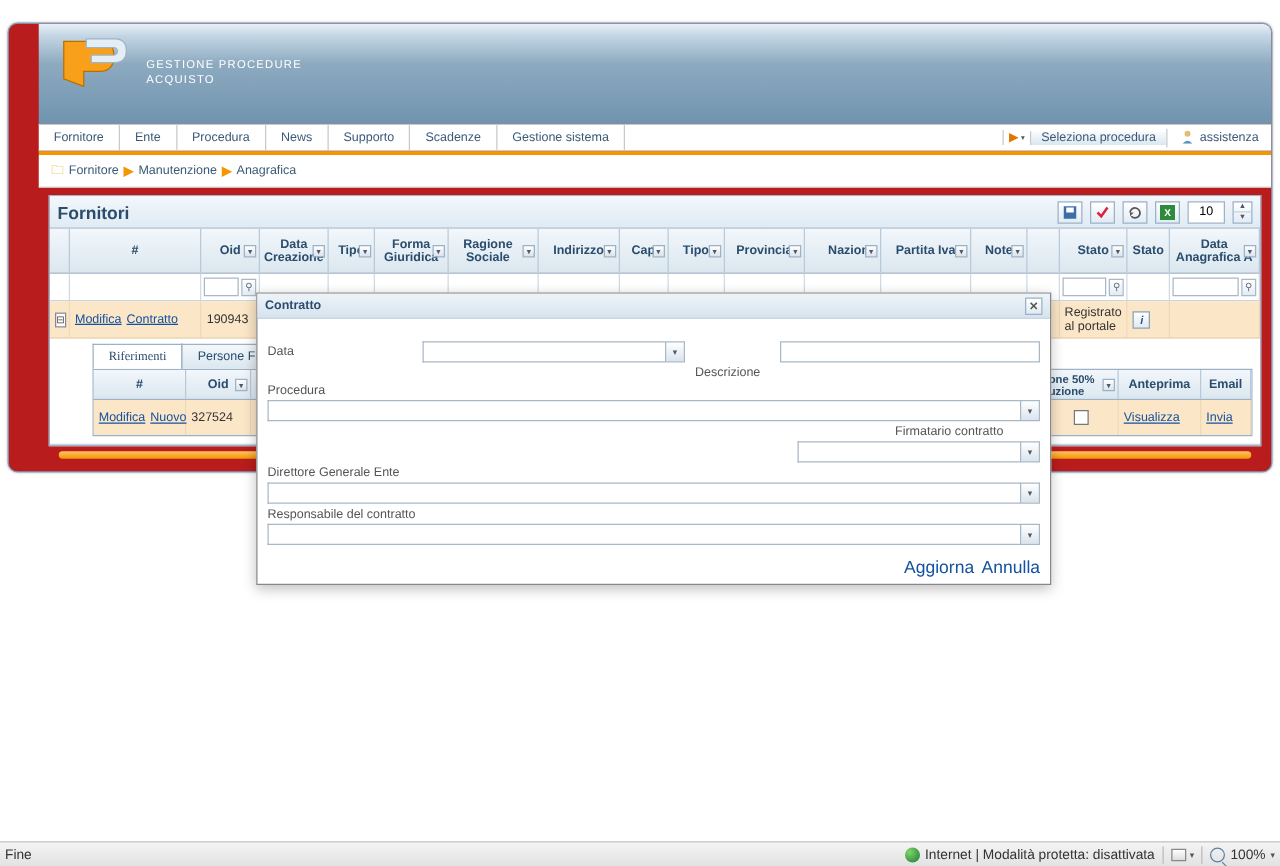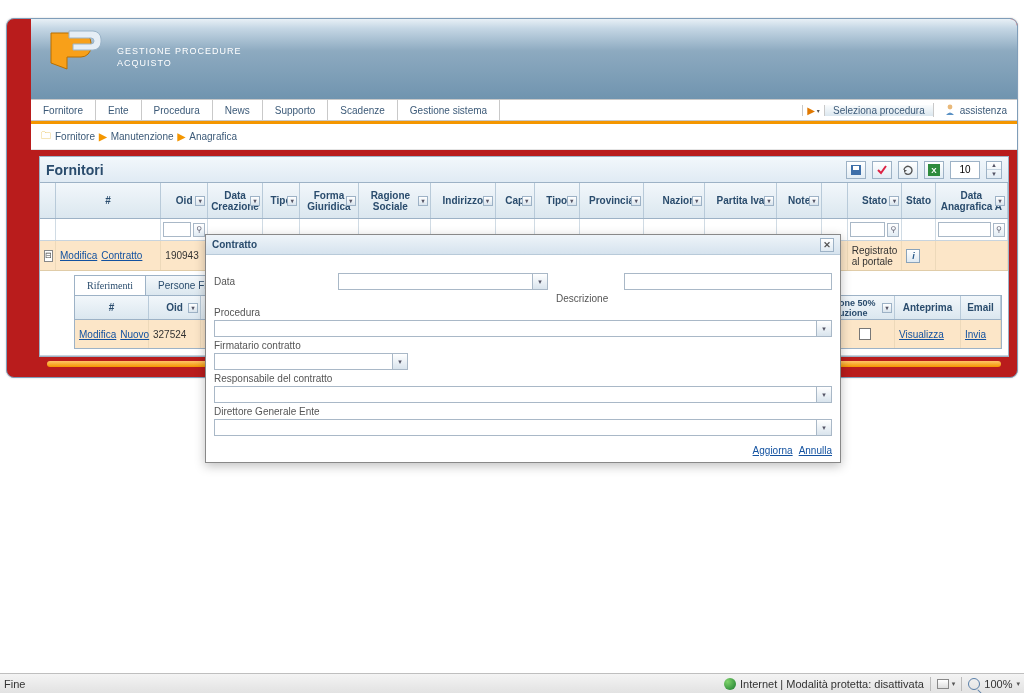--- a/index.html
+++ b/index.html
@@ -218,21 +218,21 @@
   }
   .popup-close{margin-left:auto;width:14px;height:14px;border:1px solid #9db2c6;background:linear-gradient(#fff,#e0eaf2);display:flex;align-items:center;justify-content:center;font-size:9px;color:#555;}
   .popup-body{padding:4px 8px 2px;}
   .frow{display:flex;align-items:center;margin-bottom:3px;gap:8px;}
   .flabel{font-size:10px;color:#555;min-width:116px;}
   .finput{flex:1;height:17px;border:1px solid #a9b8c7;background:#fff;}
   .fcombo{display:flex;}
   .fcombo .finput{border-right:none;}
   .fcombo .cbtn{width:16px;height:17px;border:1px solid #a9b8c7;background:linear-gradient(#fff,#d9e4ed);display:flex;align-items:center;justify-content:center;font-size:7px;color:#556;}
   .popup-footer{display:flex;justify-content:flex-end;gap:6px;padding:4px 8px 6px;}
-  .popup-footer a{color:#1352a0;text-decoration:underline;font-size:10px;}
+  .popup-footer a{color:#1352a0;font-size:14px;}
   
   .bottom-strip{height:6px;background:linear-gradient(#ffc466,#f49600);border-radius:3px;margin:4px 8px;}
   
   .statusbar{
     position:absolute; bottom:0; left:0; right:0;
     height:20px; background:linear-gradient(#f4f4f4,#e2e2e2);
     border-top:1px solid #bfbfbf;
     display:flex; align-items:center;
     font-size:11px; color:#333;
     padding:0 4px;
@@ -528,36 +528,36 @@
       <span class="flabel" style="min-width:60px;margin-top:34px;">Descrizione</span>
       <input class="finput" style="">
     </div>
     <div class="frow" style="flex-direction:column;align-items:stretch;gap:2px;">
       <span class="flabel">Procedura</span>
       <div class="fcombo">
           <input class="finput" style="">
           <div class="cbtn">▾</div>
         </div>
     </div>
-    <div class="frow" style="flex-direction:column;align-items:flex-start;gap:2px;">
+    <div class="frow" style="flex-direction:column;align-items:flex-end;gap:2px;">
       <span class="flabel">Firmatario contratto</span>
       <div class="fcombo">
           <input class="finput" style="">
           <div class="cbtn">▾</div>
         </div>
     </div>
     <div class="frow" style="flex-direction:column;align-items:stretch;gap:2px;">
-      <span class="flabel">Responsabile del contratto</span>
+      <span class="flabel">Direttore Generale Ente</span>
       <div class="fcombo">
           <input class="finput" style="">
           <div class="cbtn">▾</div>
         </div>
     </div>
     <div class="frow" style="flex-direction:column;align-items:stretch;gap:2px;">
-      <span class="flabel">Direttore Generale Ente</span>
+      <span class="flabel">Responsabile del contratto</span>
       <div class="fcombo">
           <input class="finput" style="">
           <div class="cbtn">▾</div>
         </div>
     </div>
   </div>
   <div class="popup-footer">
     <a>Aggiorna</a>
     <a>Annulla</a>
   </div>

